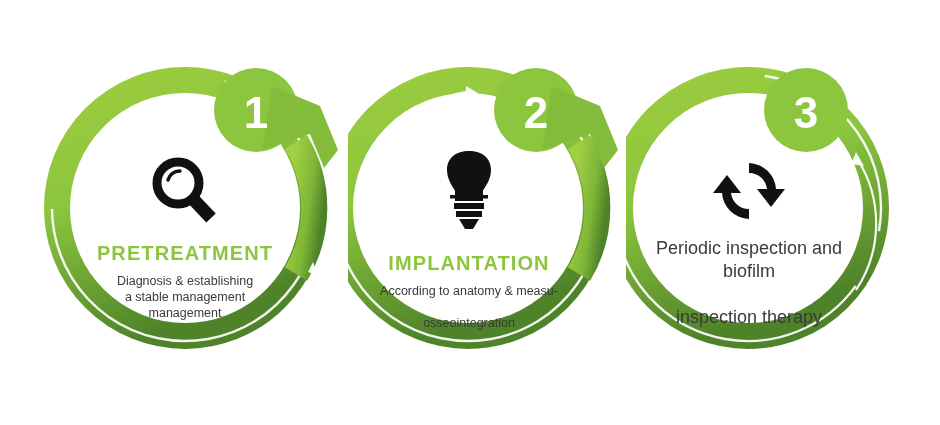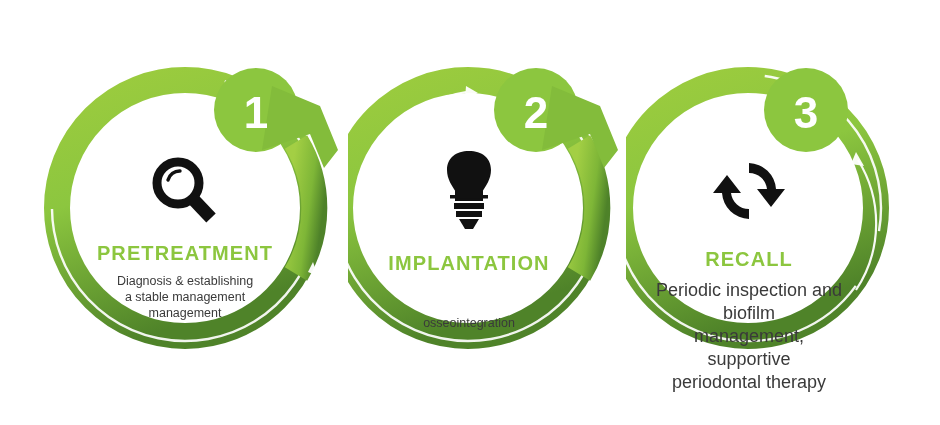--- a/index.html
+++ b/index.html
@@ -133,21 +133,21 @@
                  C 40 37 44 32 44 26 C 44 19 38 15 31 15 Z" fill="#111111"></path>
         <path d="M 31 6 C 24 6 20 11 17 11 C 14 11 12 8 9 11" fill="none" stroke="#111111" stroke-width="0"></path>
         <rect x="17" y="45" width="28" height="11" fill="#111111"></rect>
         <rect x="12" y="50" width="38" height="3.5" fill="#111111"></rect>
         <rect x="16" y="58" width="30" height="6" fill="#111111"></rect>
         <rect x="18" y="66" width="26" height="6" fill="#111111"></rect>
         <path d="M 21 74 L 41 74 L 35 84 L 27 84 Z" fill="#111111"></path>
       </svg>
       <p class="title" style="font-size:20px;margin-top:20px;text-align:center;">IMPLANTATION</p>
       <p class="desc" style="font-size:12.5px;margin-top:10px;">
-        <br>
+        <span>According to anatomy &amp; measu-</span><br>
         <br>
         <span>osseointegration</span>
       </p>
     </div>
   </div>
 
   <div class="step">
     <svg class="svgfull" width="940" height="425" viewBox="0 0 940 425">
       <defs>
         <linearGradient id="g3a" x1="0" y1="0" x2="0.35" y2="1">
@@ -172,22 +172,21 @@
       <path d="M 856 152 L 864 166 L 851 164 Z" fill="#ffffff" opacity="0.95"></path>
     </svg>
 
     <div class="content" style="left:636px;top:155px;width:226px;">
       <svg class="icon" width="78" height="72" viewBox="0 0 78 72">
         <path d="M 39 8 A 28 28 0 0 1 66 34 L 75 34 L 61 52 L 47 34 L 57 34
                  A 18 18 0 0 0 39 18 Z" fill="#111111"></path>
         <path d="M 39 64 A 28 28 0 0 1 12 38 L 3 38 L 17 20 L 31 38 L 21 38
                  A 18 18 0 0 0 39 54 Z" fill="#111111"></path>
       </svg>
-      <p class="title" style="font-size:20px;margin-top:22px;">RECALL</p>
       <p class="desc" style="font-size:18px;margin-top:10px;text-align:center;">
         <span>Periodic inspection and biofilm</span><br>
-        <span>management, supportive</span><br>
-        <span>periodontal therapy</span>
+        <br>
+        <span>inspection therapy</span>
       </p>
     </div>
   </div>
 
 </div>
 
 </body></html>

